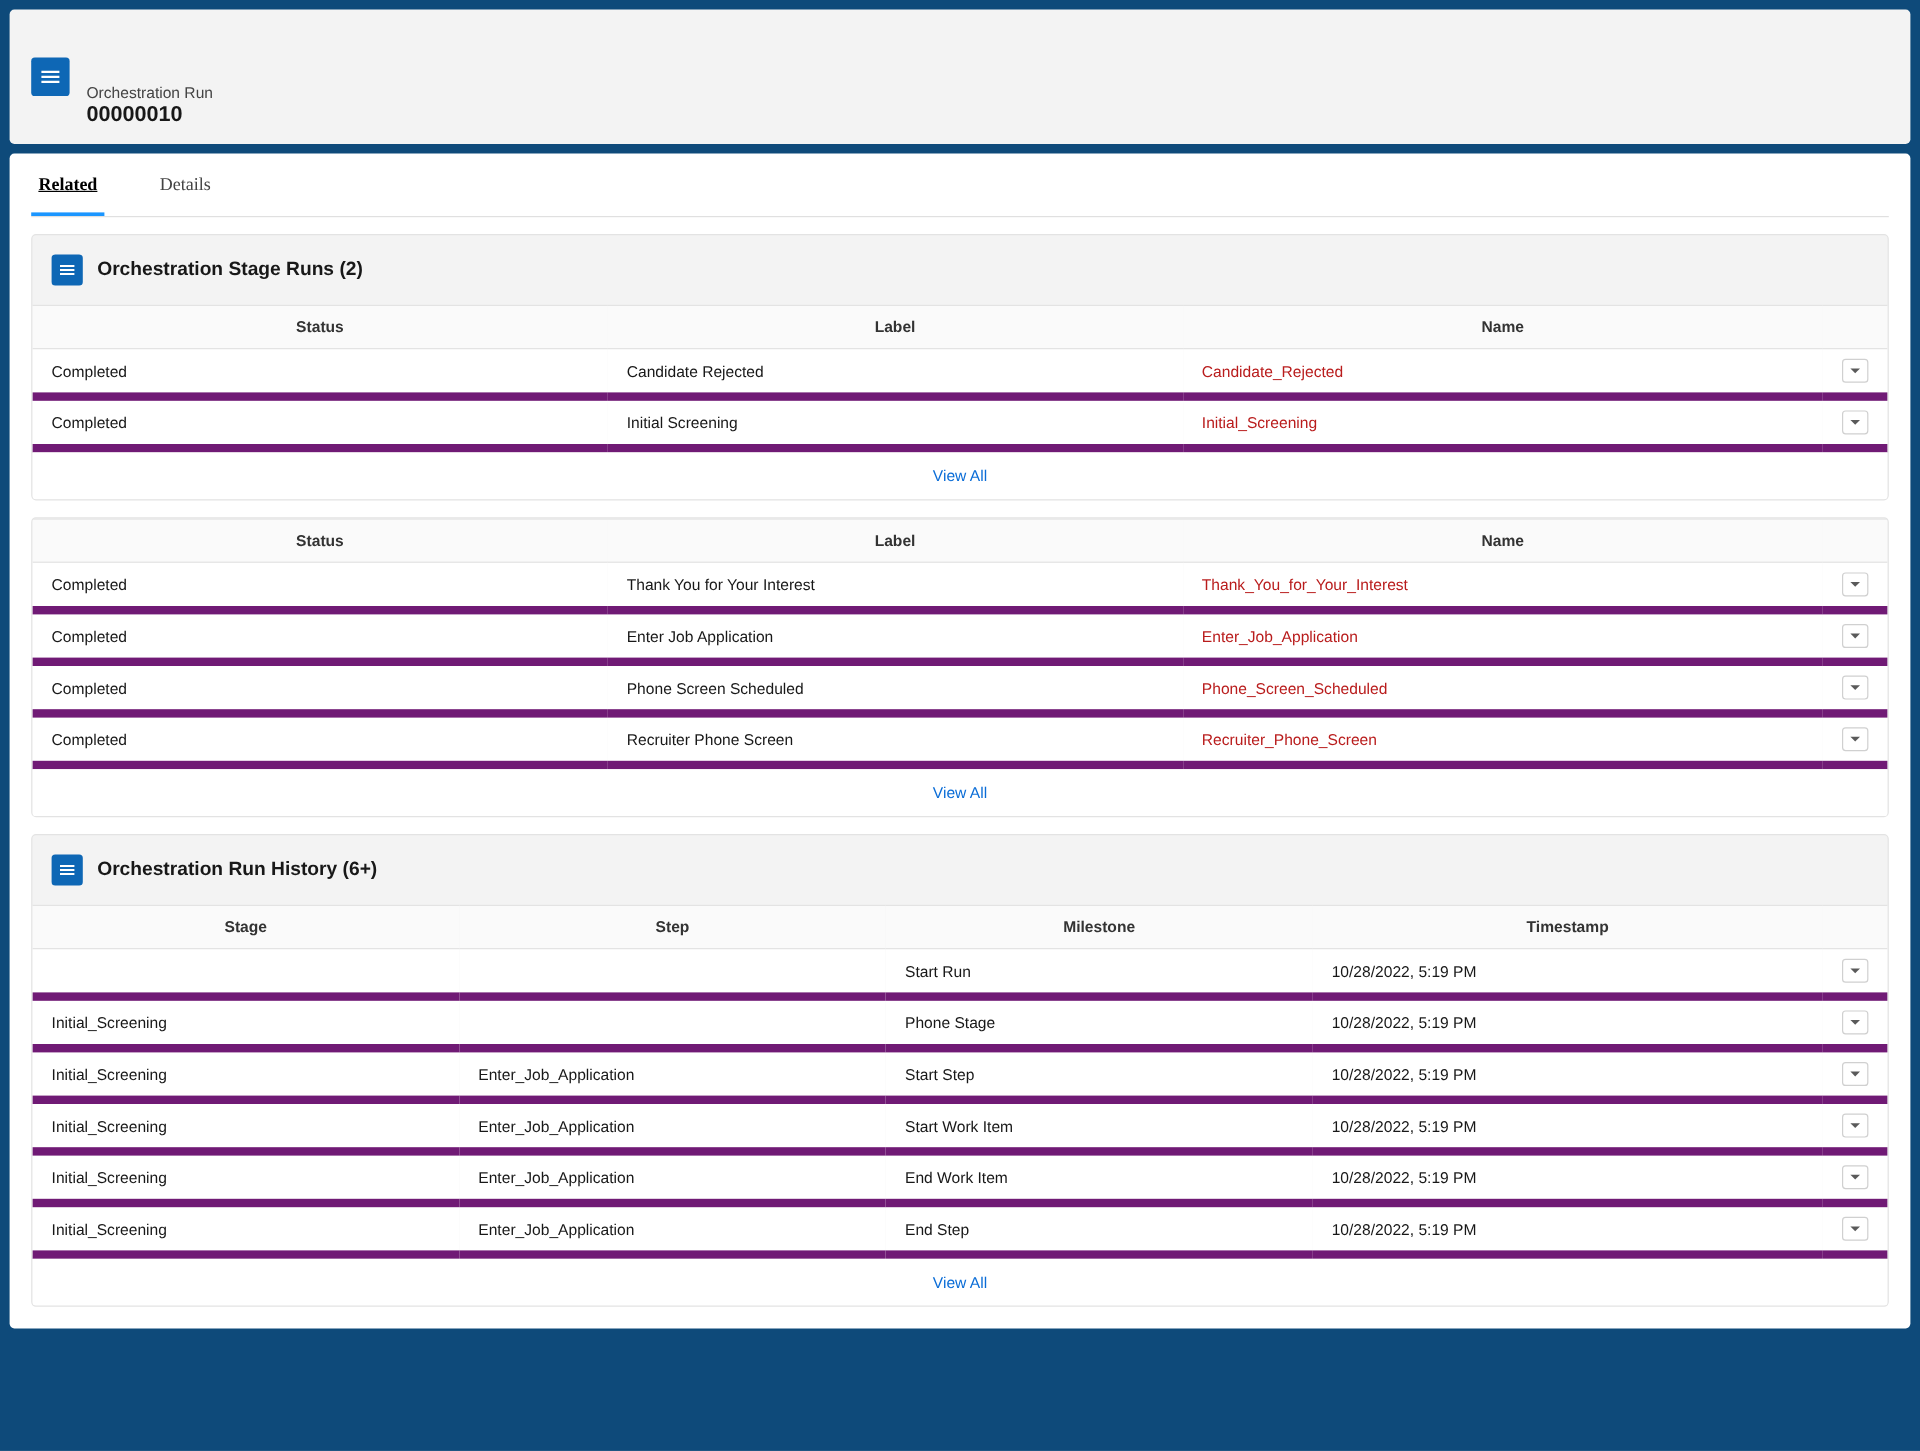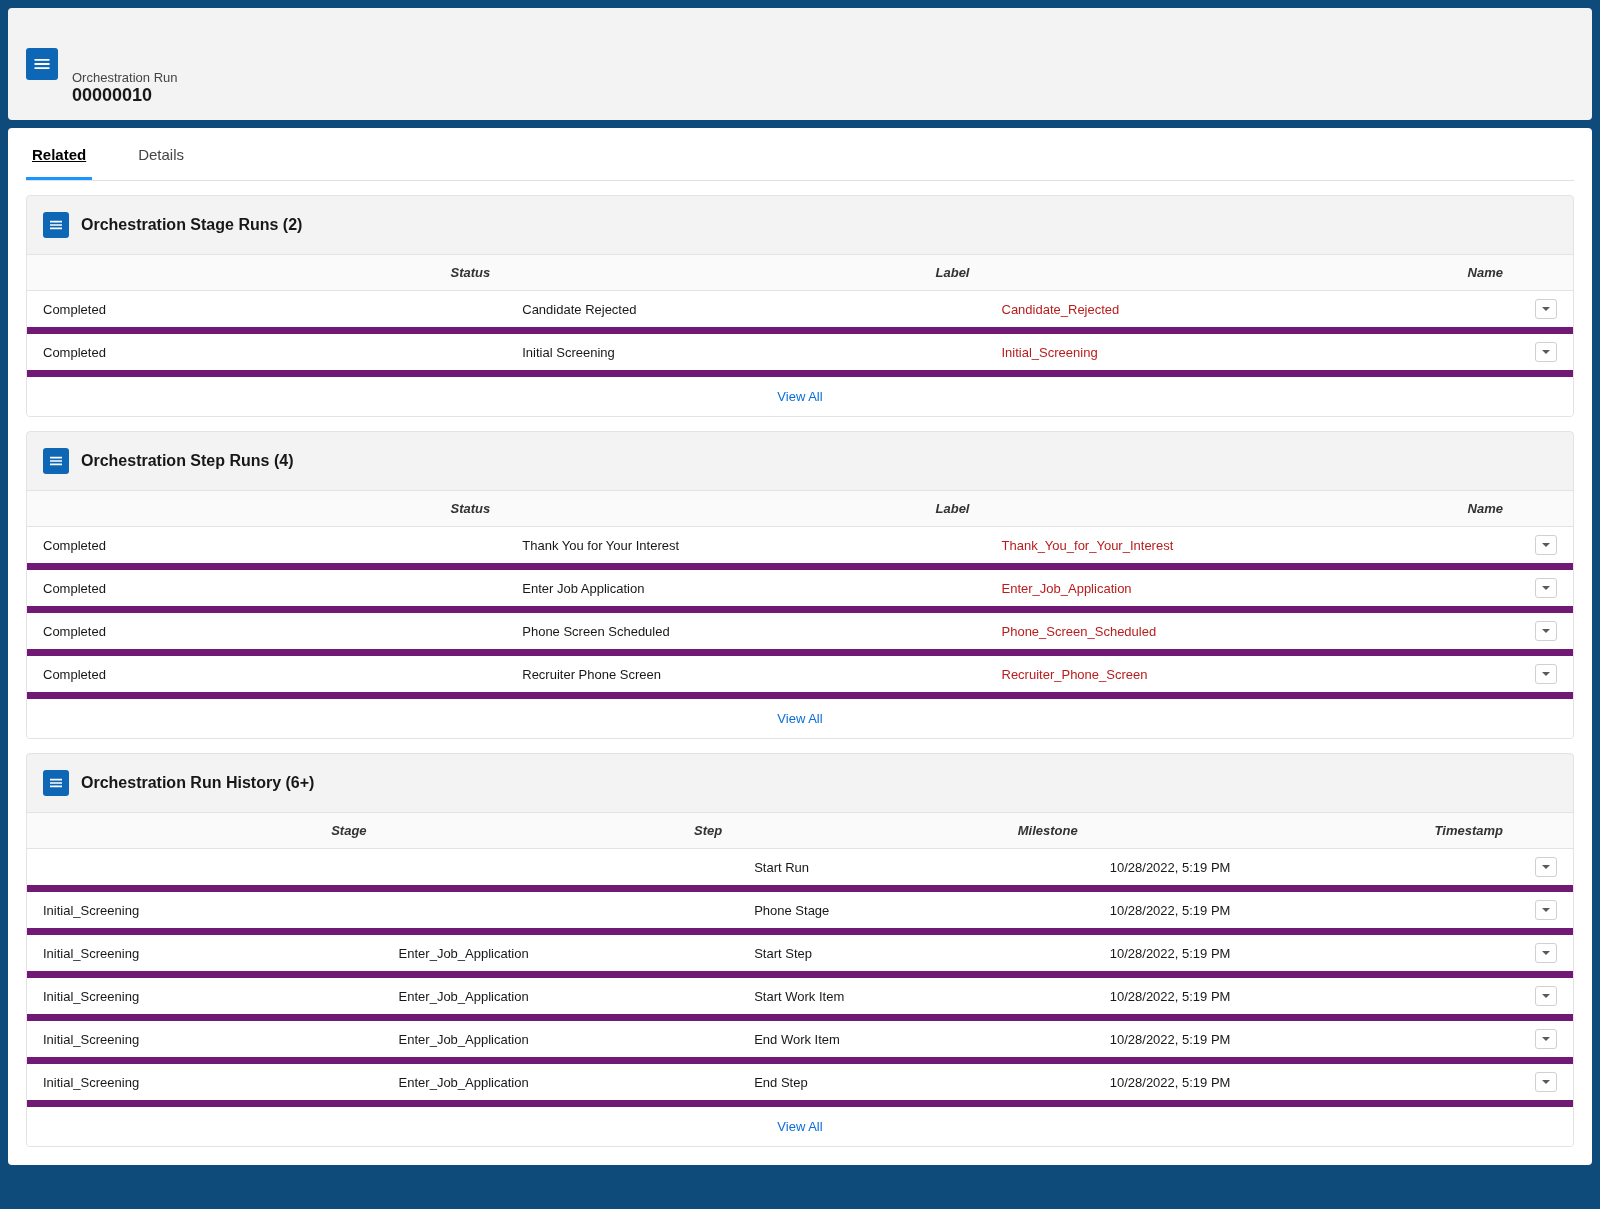--- a/index.html
+++ b/index.html
@@ -37,20 +37,21 @@
 .header-text .title { font-size: 18px; font-weight: 700; }
 .content-card {
   background: #fff;
   border-radius: 4px;
   padding: 0 18px 18px 18px;
 }
 .tabs {
   display: flex;
   gap: 40px;
   border-bottom: 1px solid #e0e0e0;
+  font-family: Liberation Serif, serif;
 }
 .tab {
   padding: 18px 6px 14px 6px;
   font-size: 15px;
   color: #444;
   cursor: pointer;
   border-bottom: 3px solid transparent;
 }
 .tab.active {
   font-weight: 700;
@@ -80,29 +81,28 @@
   align-items: center;
   justify-content: center;
 }
 .section-icon svg { width: 16px; height: 16px; }
 .section-title { font-size: 16px; font-weight: 700; }
 .table {
   width: 100%;
   border-collapse: collapse;
 }
 .table thead th {
-  text-align: right;
+  text-align: center;
   font-weight: 700;
   font-size: 13px;
   padding: 10px 16px;
   background: #fafafa;
   border-top: 1px solid #e3e3e3;
   border-bottom: 1px solid #e3e3e3;
   color: #333;
-  font-style: italic;
 }
 .table tbody td {
   background: #fff;
   padding: 8px 16px;
   border-bottom: 7px solid #701a75;
   font-size: 13px;
 }
 .link { color: #b91c1c; cursor: pointer; }
 .action-cell { width: 40px; text-align: right; padding-right: 16px; }
 .action-btn {
@@ -187,28 +187,20 @@
                     <path d="M1 3 L5 7 L9 3 Z" fill="#5a5a5a"></path>
                   </svg>
                 </div></td>
             </tr>
           </tbody>
       </table>
       <a class="view-all">View All</a>
     </div>
 
     <div class="section">
-      <div class="section-header">
-        <div class="section-icon">
-          <svg viewBox="0 0 24 24" fill="none" stroke="#fff" stroke-width="2.4">
-              <path d="M3 7h18M3 12h18M3 17h18"></path>
-            </svg>
-        </div>
-        <div class="section-title">Orchestration Step Runs (4)</div>
-      </div>
       <table class="table">
         <thead>
           <tr>
             <th style="width:31%">Status</th>
             <th style="width:31%">Label</th>
             <th>Name</th>
             <th class="action-cell"></th>
           </tr>
         </thead>
         <tbody id="tbody2">

